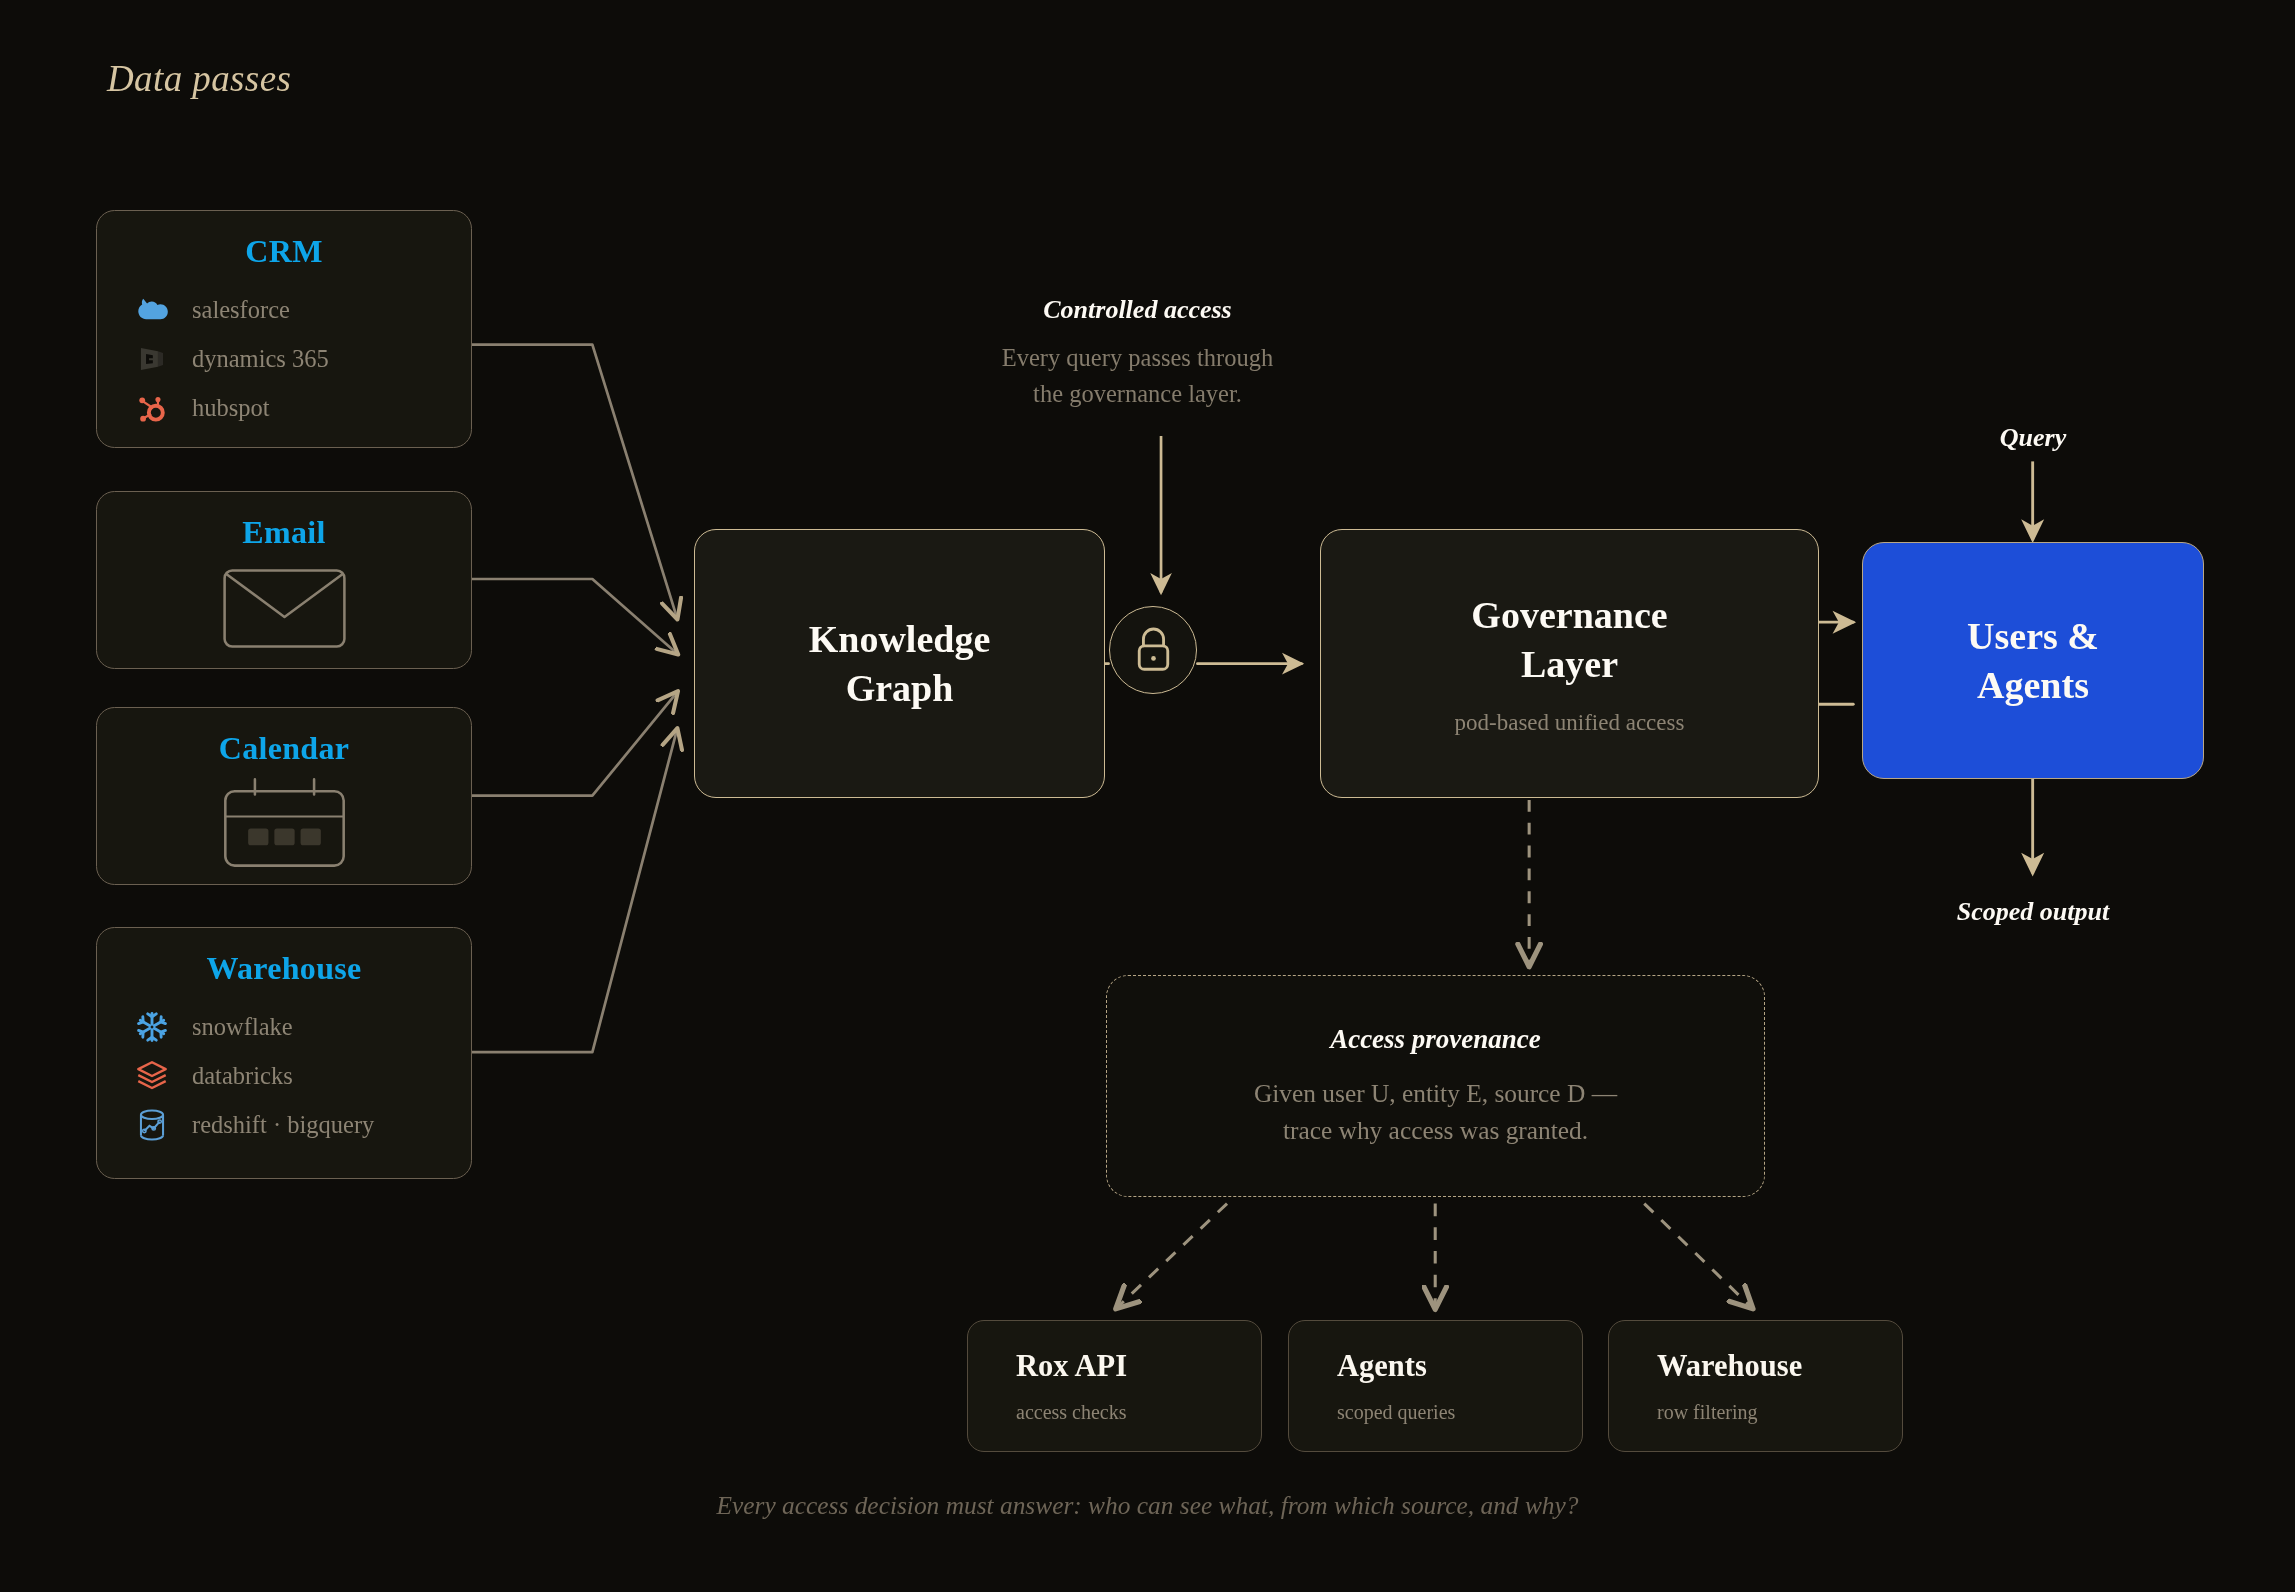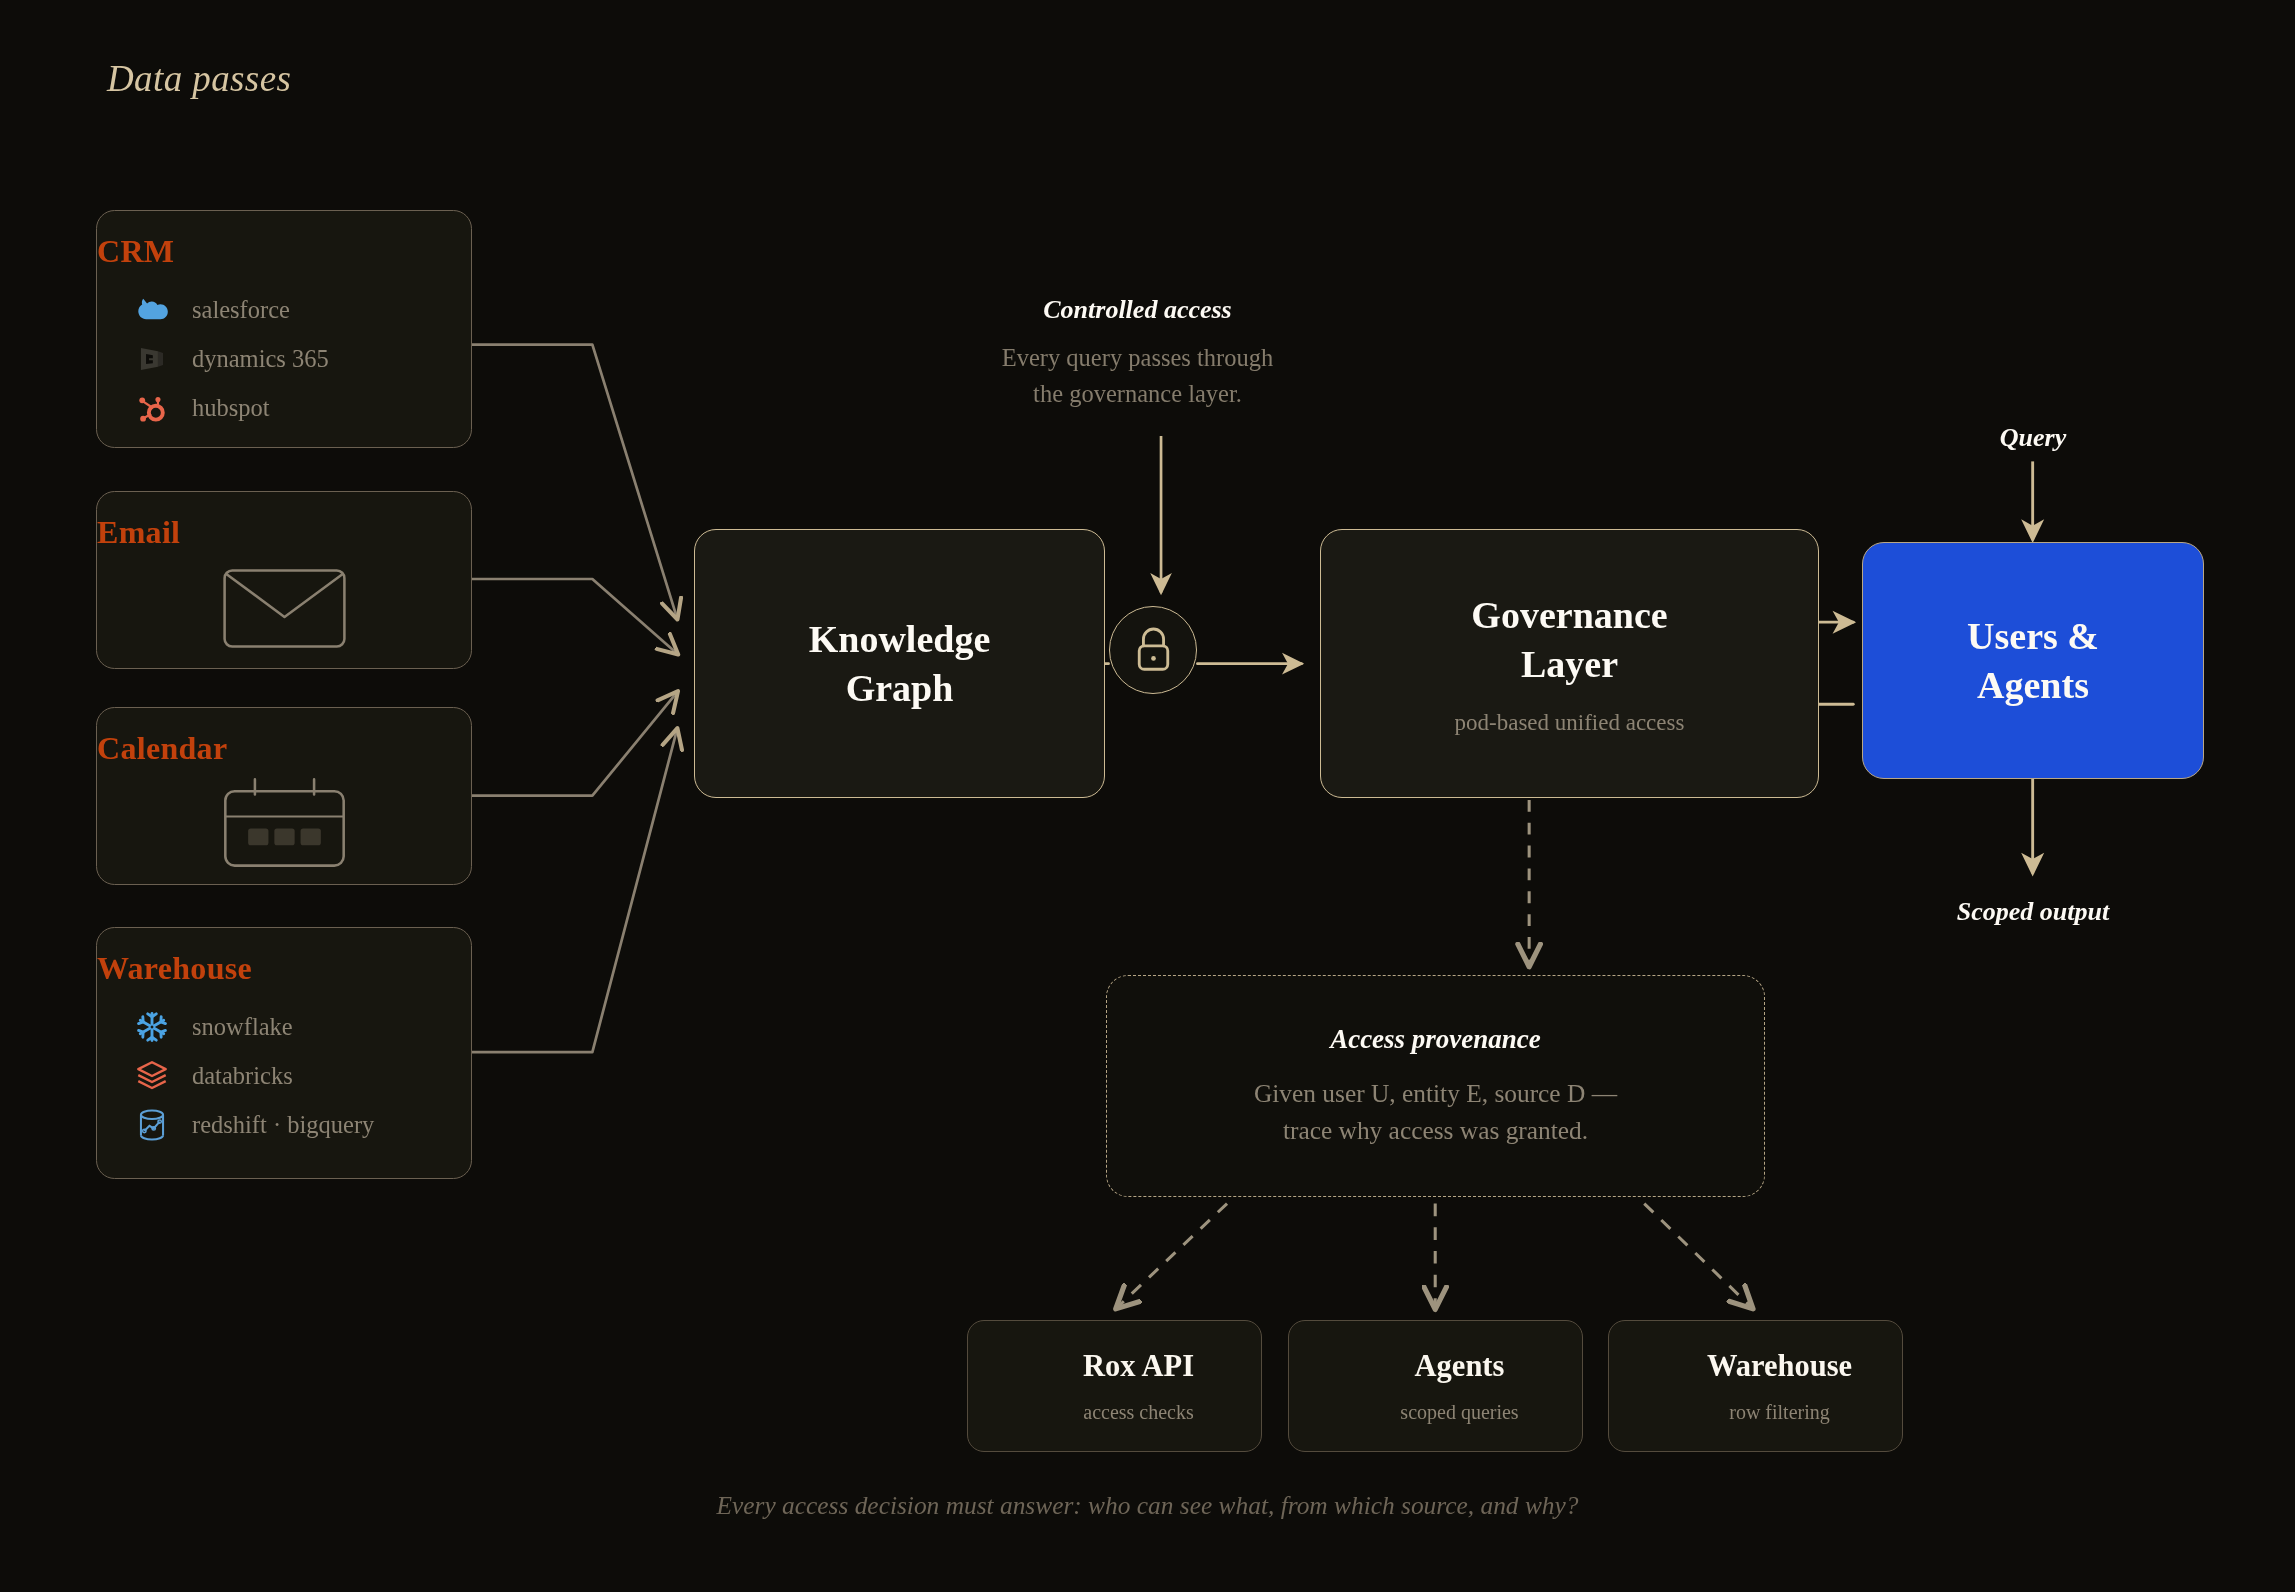--- a/index.html
+++ b/index.html
@@ -40,24 +40,24 @@
 
   
   .source-card {
     position: absolute;
     box-sizing: border-box;
     border: 1.4px solid #6b6051;
     border-radius: 18.6px;
     background: #17160f;
   }
   .card-title {
-    text-align: left;
+    text-align: center;
     font-size: 32px;
     font-weight: 700;
-    color: #c2410c;
+    color: #0ea5e9;
     letter-spacing: 0.3px;
   }
   .svc-list {
     margin-top: 15.2px;
     padding-left: 37px;
   }
   .svc-row {
     display: flex;
     align-items: center;
     height: 49px;
@@ -187,21 +187,21 @@
 
   
   .outcome {
     position: absolute;
     box-sizing: border-box;
     border: 1.4px solid #544b3d;
     border-radius: 17px;
     background: #17160f;
     display: flex;
     flex-direction: column;
-    align-items: center;
+    align-items: flex-start;
     justify-content: center;
     padding-left: 48px;
   }
   .outcome-title {
     font-size: 30.5px;
     font-weight: 700;
     color: #fbf7ef;
   }
   .outcome-sub {
     margin-top: 17px;

